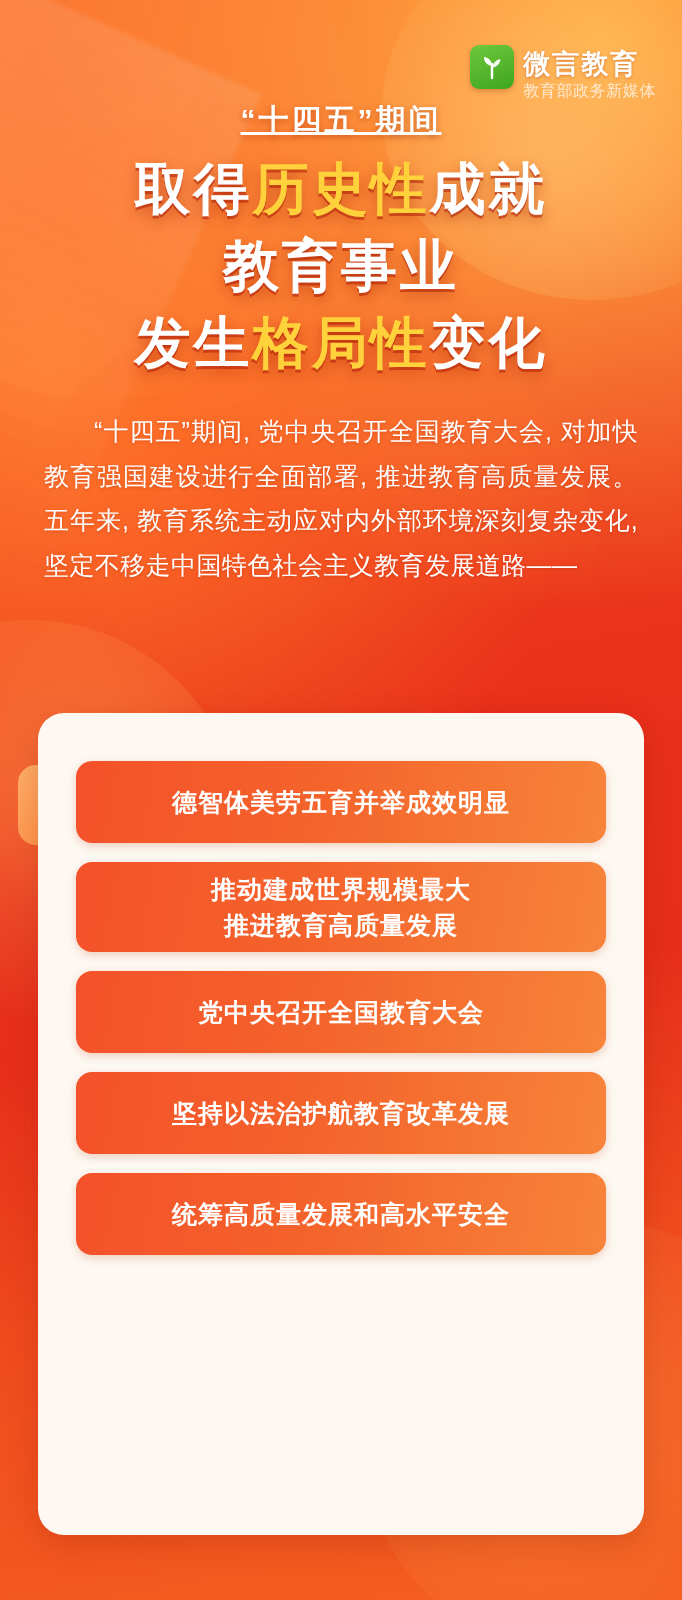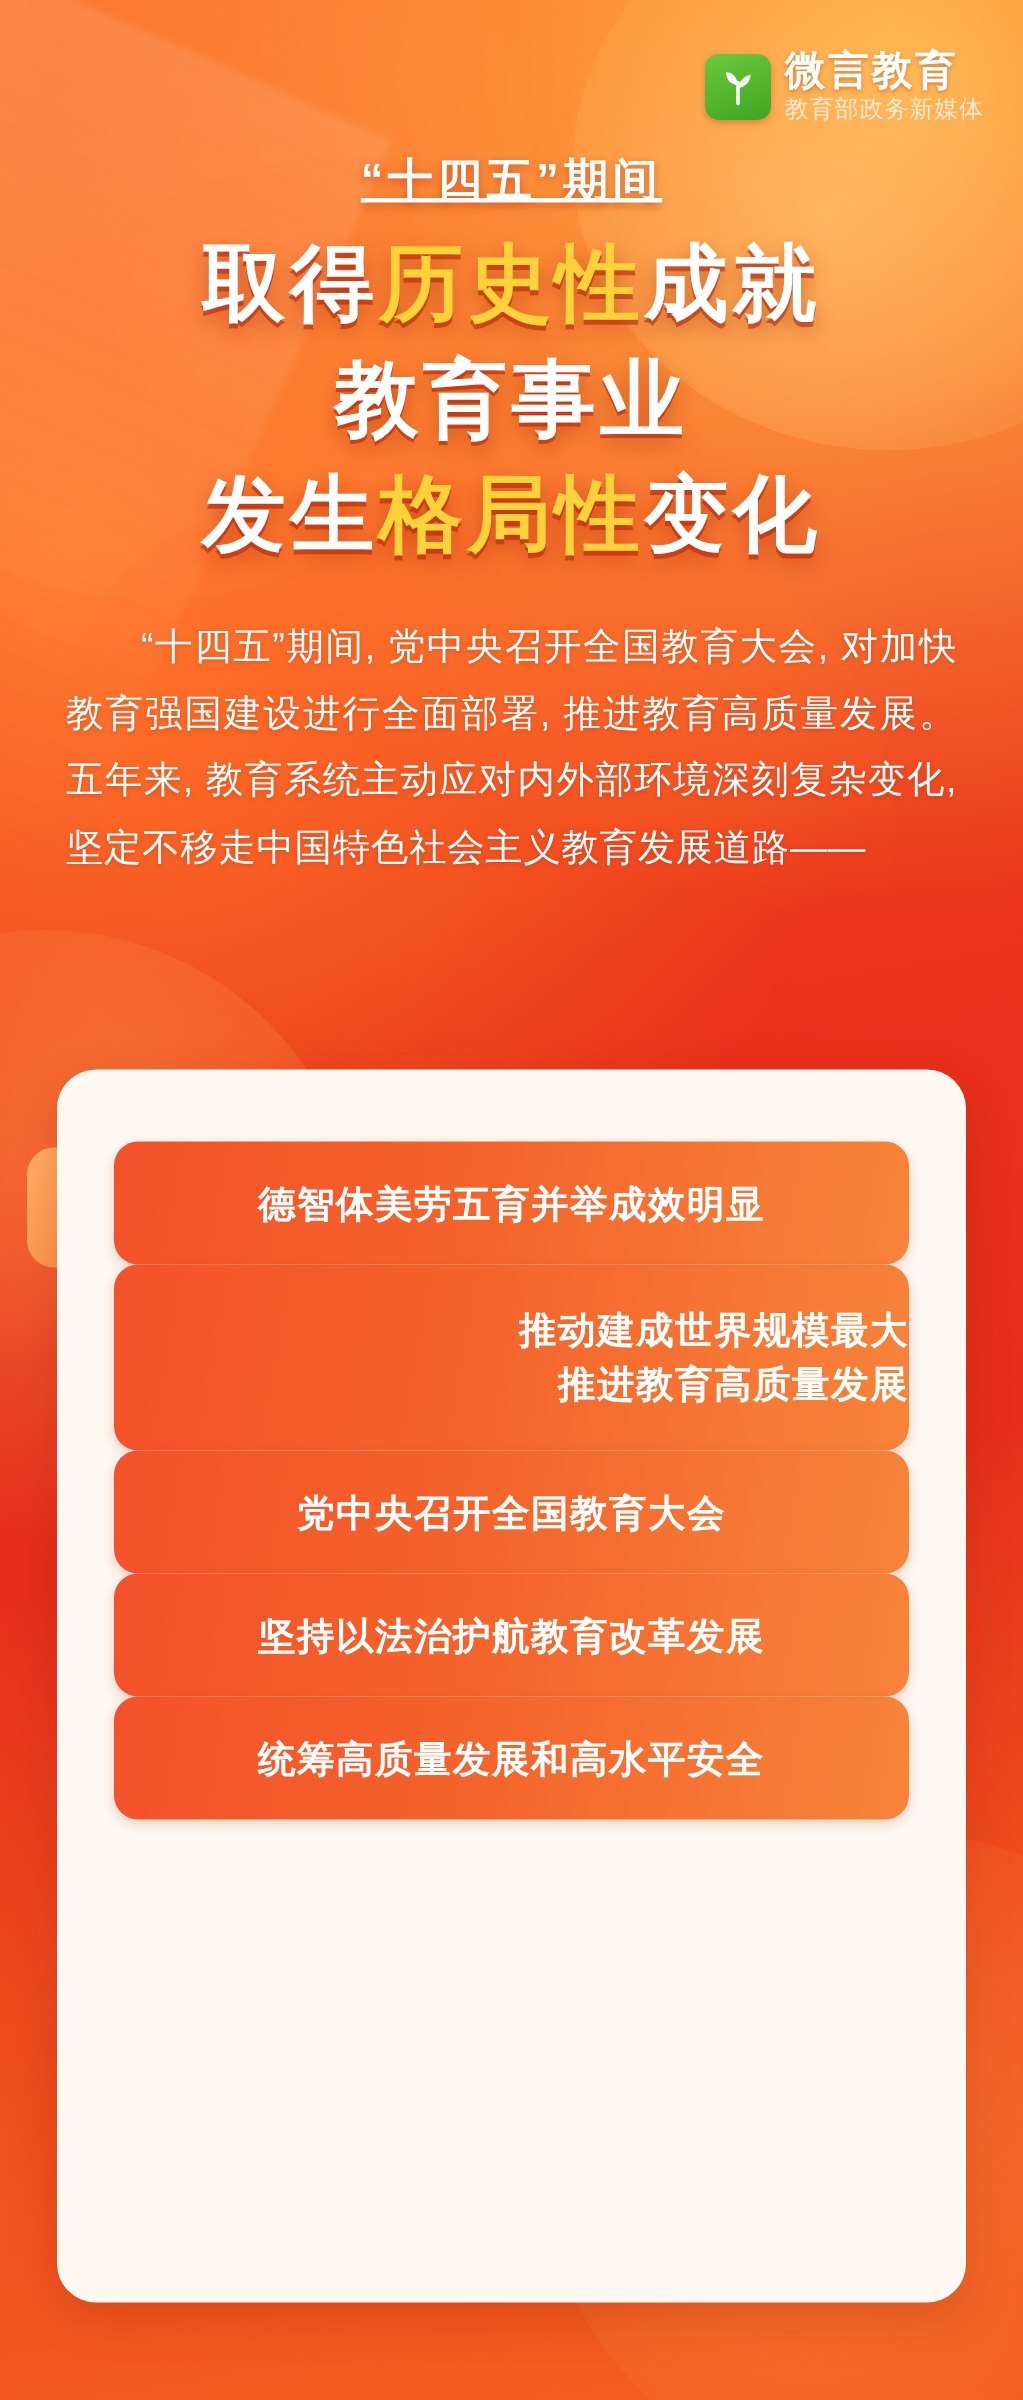--- a/index.html
+++ b/index.html
@@ -99,20 +99,21 @@
     box-shadow: 0 2px 5px rgba(120,20,0,.25);
   }
   .logo-mark svg { display: block; }
   .logo-text { line-height: 1; }
   .logo-title {
     font-size: 27px;
     font-weight: 700;
     color: #fff;
     letter-spacing: 2px;
     text-shadow: 0 1px 3px rgba(150,30,0,.35);
+    margin-top: 17px;
   }
   .logo-sub {
     margin-top: 5px;
     font-size: 16px;
     color: #ffe9cf;
     letter-spacing: .6px;
   }
 
   
   .headline {
@@ -194,24 +195,25 @@
     color: #fff;
     font-size: 25px;
     font-weight: 700;
     letter-spacing: 1px;
     text-align: center;
     display: flex;
     flex-direction: column;
     align-items: center;
     justify-content: center;
     box-sizing: border-box;
+    margin-bottom: 19px;
     box-shadow: 0 3px 8px rgba(190,60,15,.22);
   }
   .pill.one-line { height: 82px; }
-  .pill.two-line { height: 124px; line-height: 1.45; align-items: flex-end; }
+  .pill.two-line { height: 90px; line-height: 1.45; }
   .pill span { display: block; }
 </style>
 </head>
 <body>
 
 <div class="poster">
 
   <div class="swoosh sw1"></div>
   <div class="swoosh sw2"></div>
   <div class="swoosh sw3"></div>

